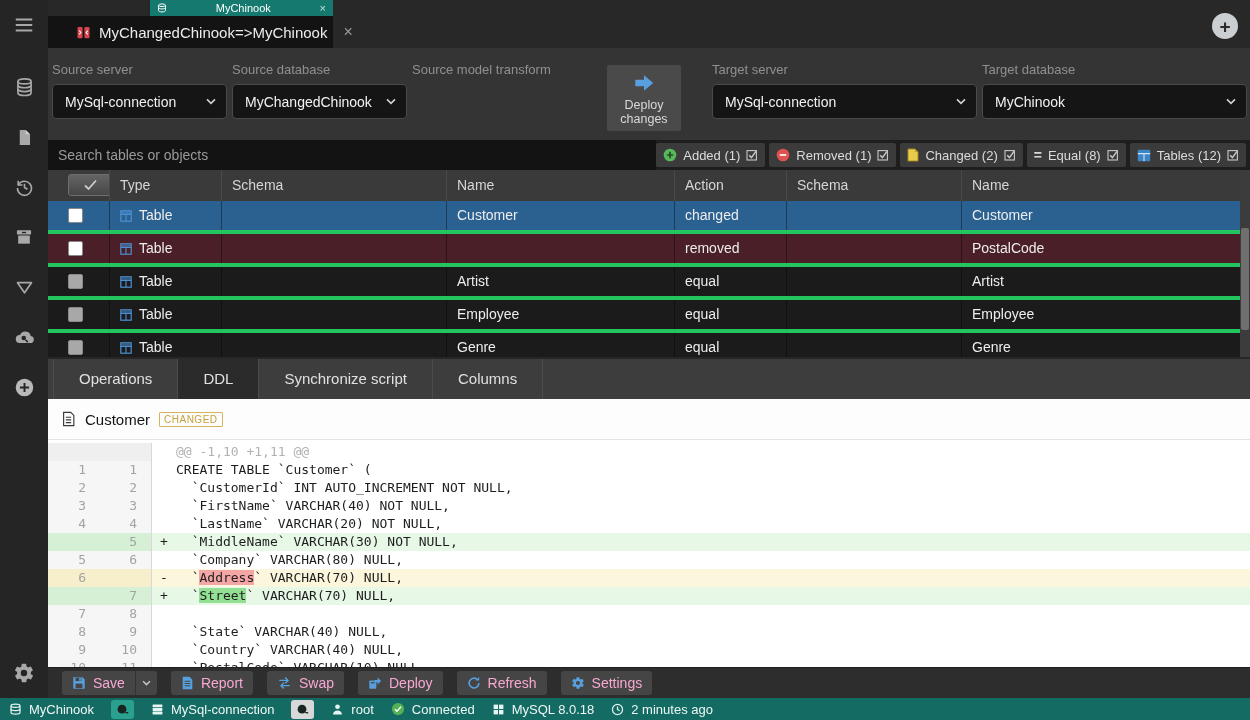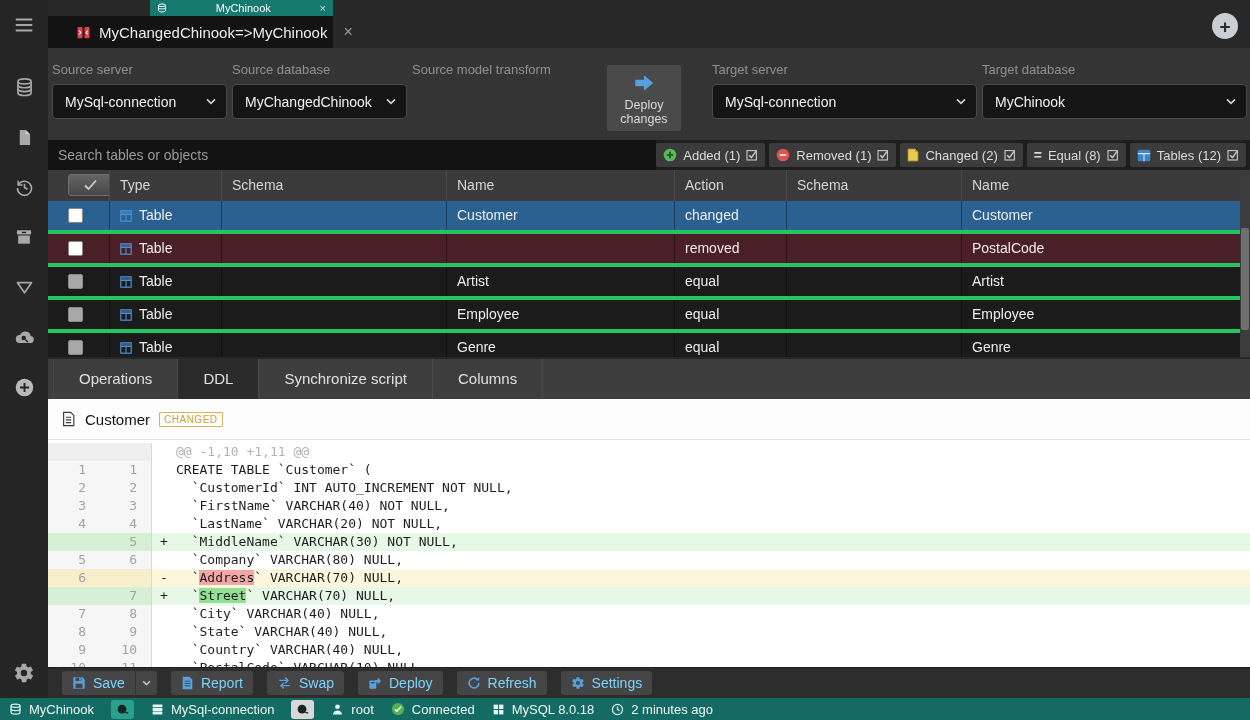--- a/index.html
+++ b/index.html
@@ -103,21 +103,21 @@
   .dline.hunk .ln{background:#efefef;}
   .dline.hunk .code{color:#b2b2b2;}
   .tok-del{background:#f4a5a5;}
   .tok-add{background:#93df93;}
 
   
   #actionbar{position:absolute;left:48px;top:667px;width:1202px;height:31px;background:#2d2d2d;border-top:1px solid #1f1f1f;
              box-sizing:border-box;display:flex;align-items:center;gap:14px;padding-left:14px;}
   .btn-group{display:flex;}
   .abtn{height:24px;background:#454545;border:none;border-radius:3px;display:flex;align-items:center;gap:7px;
-        padding:0 10px;font-size:14px;color:#7dd3fc;font-family:inherit;cursor:pointer;}
+        padding:0 10px;font-size:14px;color:#f9a8d4;font-family:inherit;cursor:pointer;}
   .abtn-chev{width:22px;height:24px;background:#454545;border:none;border-left:1px solid #333;border-radius:0 3px 3px 0;
              display:flex;align-items:center;justify-content:center;cursor:pointer;padding:0;}
   .btn-group .abtn{border-radius:3px 0 0 3px;}
   .icon{display:inline-flex;align-items:center;justify-content:center;}
 </style>
 </head>
 <body>
 
 <div id="app">
 
@@ -553,21 +553,20 @@
         <div class="dline add">
           <span class="ln ln-old"></span>
           <span class="ln ln-new">7</span>
           <span class="marker">+</span>
           <span class="code"><span>  `</span><span class="tok-add">Street</span><span>` VARCHAR(70) NULL,</span></span>
         </div>
         <div class="dline ctx">
           <span class="ln ln-old">7</span>
           <span class="ln ln-new">8</span>
           <span class="marker"></span>
-          <span class="code"><span>  `City` VARCHAR(40) NULL,</span><span class="tok-add"></span><span></span></span>
         </div>
         <div class="dline ctx">
           <span class="ln ln-old">8</span>
           <span class="ln ln-new">9</span>
           <span class="marker"></span>
           <span class="code"><span>  `State` VARCHAR(40) NULL,</span><span class="tok-add"></span><span></span></span>
         </div>
         <div class="dline ctx">
           <span class="ln ln-old">9</span>
           <span class="ln ln-new">10</span>

